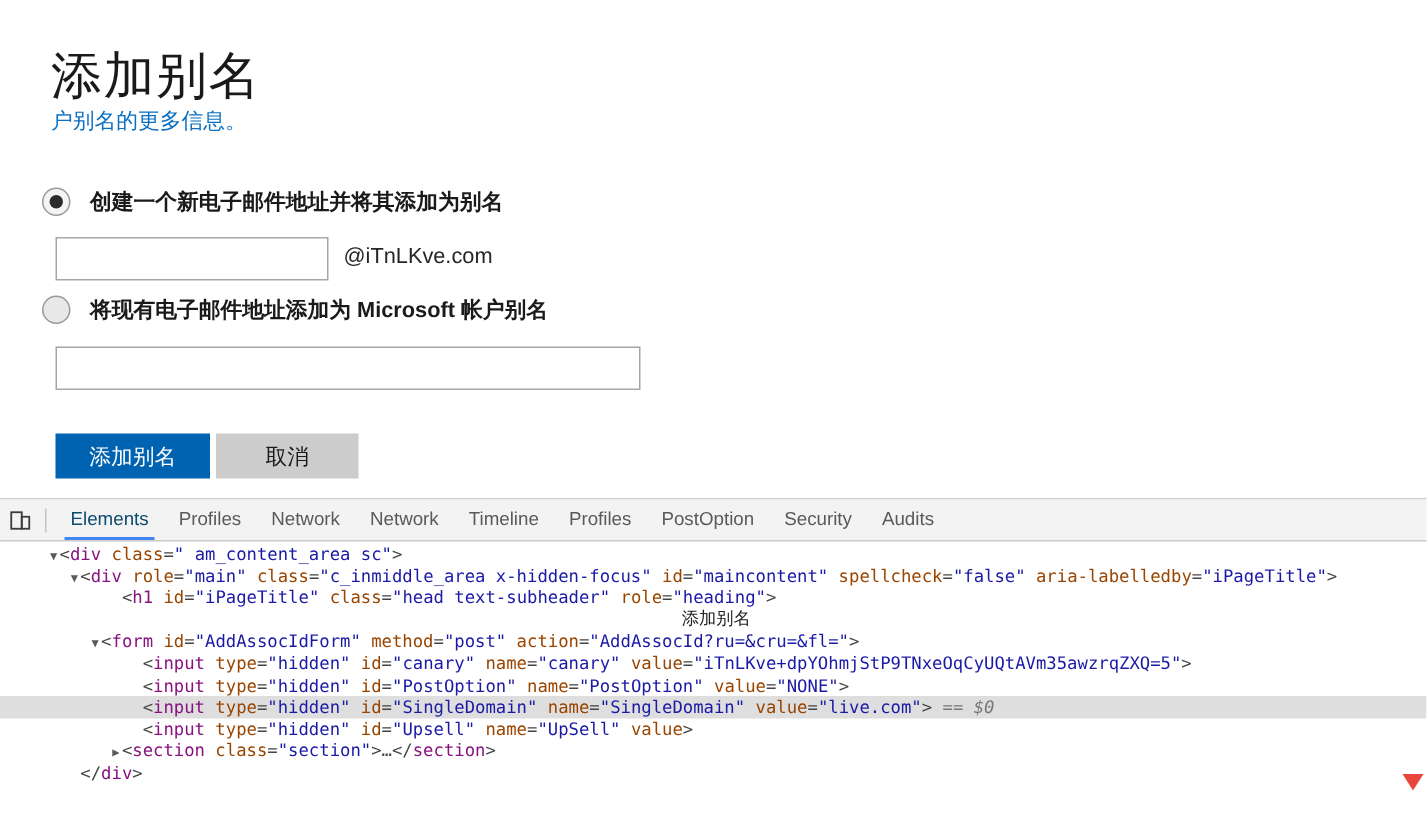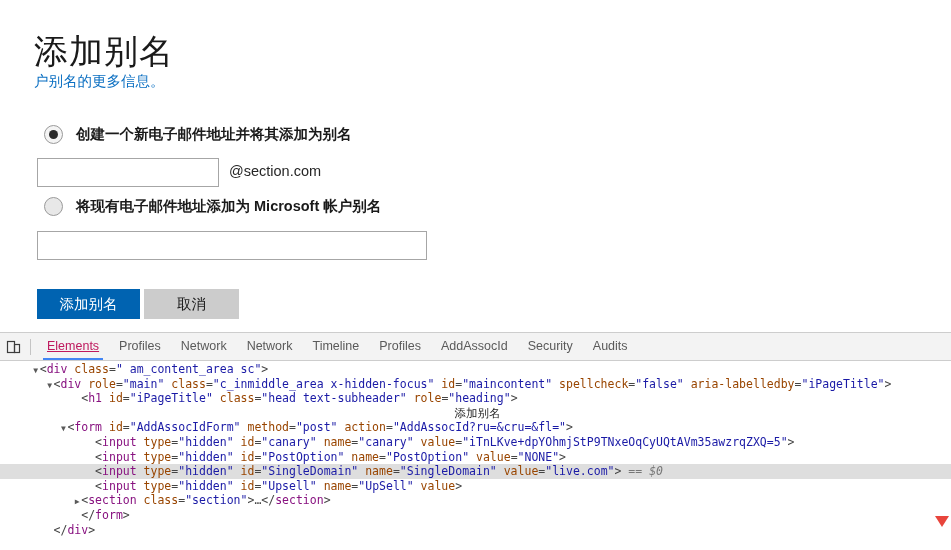--- a/index.html
+++ b/index.html
@@ -43,21 +43,21 @@
   #page-desc .desc-line2 { display: block; }
   .desc-link {
     color: #0b6fc2;
     text-decoration: none;
     cursor: pointer;
   }
 
   
   .radio-row {
     position: absolute;
-    left: 44px;
+    left: 28px;
     display: flex;
     align-items: center;
   }
   #radio-row-new  { top: 125px; }
   #radio-row-existing { top: 197px; }
 
   .radio-outer {
     width: 19px; height: 19px;
     border-radius: 50%;
     background: #e8e8e8;
@@ -158,22 +158,21 @@
     font-size: 12.5px;
     color: #5a5a5a;
     padding: 0 10px;
     height: 27px;
     line-height: 27px;
     cursor: pointer;
     position: relative;
     white-space: nowrap;
   }
   .dt-tab.active {
-    color: #be185d;
-    text-decoration: underline;
+    color: #0c4a6e;
   }
   .dt-tab.active::after {
     content: "";
     position: absolute;
     left: 6px; right: 6px; bottom: 0;
     height: 2px;
     background: #4285f4;
   }
 
   
@@ -237,21 +236,21 @@
   <div id="page-desc">
     <span class="desc-line2 desc-link">户别名的更多信息。</span>
   </div>
 
   <div class="radio-row" id="radio-row-new">
     <span class="radio-outer checked"></span>
     <span class="radio-label">创建一个新电子邮件地址并将其添加为别名</span>
   </div>
 
   <input class="text-input" id="alias-input" type="text" placeholder="" style="">
-  <span id="domain-suffix">@section.com</span>
+  <span id="domain-suffix">@iTnLKve.com</span>
 
   <div class="radio-row" id="radio-row-existing">
     <span class="radio-outer"></span>
     <span class="radio-label">将现有电子邮件地址添加为 Microsoft 帐户别名</span>
   </div>
 
   <input class="text-input" id="existing-input" type="text" placeholder="" style="">
 
   <button class="btn" id="btn-add">添加别名</button>
   <button class="btn" id="btn-cancel">取消</button>
@@ -267,37 +266,36 @@
       </svg>
     </div>
     <div class="toolbar-sep"></div>
     <div id="dt-tabs" style="display:flex;">
         <div class="dt-tab active">Elements</div>
         <div class="dt-tab">Profiles</div>
         <div class="dt-tab">Network</div>
         <div class="dt-tab">Network</div>
         <div class="dt-tab">Timeline</div>
         <div class="dt-tab">Profiles</div>
-        <div class="dt-tab">AddAssocId</div>
+        <div class="dt-tab">PostOption</div>
         <div class="dt-tab">Security</div>
         <div class="dt-tab">Audits</div>
       </div>
   </div>
 
   <div id="dom-tree">
     <div class="dom-line"><span style="white-space: pre;">    </span><span class="arw">▼</span><span class="punc" style="white-space: pre;">&lt;</span><span class="tag" style="white-space: pre;">div</span><span class="attr" style="white-space: pre;"> class</span><span class="punc" style="white-space: pre;">=</span><span class="val" style="white-space: pre;">" am_content_area sc"</span><span class="punc" style="white-space: pre;">&gt;</span></div>
       <div class="dom-line"><span style="white-space: pre;">      </span><span class="arw">▼</span><span class="punc" style="white-space: pre;">&lt;</span><span class="tag" style="white-space: pre;">div</span><span class="attr" style="white-space: pre;"> role</span><span class="punc" style="white-space: pre;">=</span><span class="val" style="white-space: pre;">"main"</span><span class="attr" style="white-space: pre;"> class</span><span class="punc" style="white-space: pre;">=</span><span class="val" style="white-space: pre;">"c_inmiddle_area x-hidden-focus"</span><span class="attr" style="white-space: pre;"> id</span><span class="punc" style="white-space: pre;">=</span><span class="val" style="white-space: pre;">"maincontent"</span><span class="attr" style="white-space: pre;"> spellcheck</span><span class="punc" style="white-space: pre;">=</span><span class="val" style="white-space: pre;">"false"</span><span class="attr" style="white-space: pre;"> aria-labelledby</span><span class="punc" style="white-space: pre;">=</span><span class="val" style="white-space: pre;">"iPageTitle"</span><span class="punc" style="white-space: pre;">&gt;</span></div>
       <div class="dom-line"><span style="white-space: pre;">          </span><span class="arw"></span><span class="punc" style="white-space: pre;">&lt;</span><span class="tag" style="white-space: pre;">h1</span><span class="attr" style="white-space: pre;"> id</span><span class="punc" style="white-space: pre;">=</span><span class="val" style="white-space: pre;">"iPageTitle"</span><span class="attr" style="white-space: pre;"> class</span><span class="punc" style="white-space: pre;">=</span><span class="val" style="white-space: pre;">"head text-subheader"</span><span class="attr" style="white-space: pre;"> role</span><span class="punc" style="white-space: pre;">=</span><span class="val" style="white-space: pre;">"heading"</span><span class="punc" style="white-space: pre;">&gt;</span></div>
       <div class="dom-line">
         <span class="tree-text">添加别名</span>
       </div>
       <div class="dom-line"><span style="white-space: pre;">        </span><span class="arw">▼</span><span class="punc" style="white-space: pre;">&lt;</span><span class="tag" style="white-space: pre;">form</span><span class="attr" style="white-space: pre;"> id</span><span class="punc" style="white-space: pre;">=</span><span class="val" style="white-space: pre;">"AddAssocIdForm"</span><span class="attr" style="white-space: pre;"> method</span><span class="punc" style="white-space: pre;">=</span><span class="val" style="white-space: pre;">"post"</span><span class="attr" style="white-space: pre;"> action</span><span class="punc" style="white-space: pre;">=</span><span class="val" style="white-space: pre;">"AddAssocId?ru=&amp;cru=&amp;fl="</span><span class="punc" style="white-space: pre;">&gt;</span></div>
       <div class="dom-line"><span style="white-space: pre;">            </span><span class="arw"></span><span class="punc" style="white-space: pre;">&lt;</span><span class="tag" style="white-space: pre;">input</span><span class="attr" style="white-space: pre;"> type</span><span class="punc" style="white-space: pre;">=</span><span class="val" style="white-space: pre;">"hidden"</span><span class="attr" style="white-space: pre;"> id</span><span class="punc" style="white-space: pre;">=</span><span class="val" style="white-space: pre;">"canary"</span><span class="attr" style="white-space: pre;"> name</span><span class="punc" style="white-space: pre;">=</span><span class="val" style="white-space: pre;">"canary"</span><span class="attr" style="white-space: pre;"> value</span><span class="punc" style="white-space: pre;">=</span><span class="val" style="white-space: pre;">"iTnLKve+dpYOhmjStP9TNxeOqCyUQtAVm35awzrqZXQ=5"</span><span class="punc" style="white-space: pre;">&gt;</span></div>
       <div class="dom-line"><span style="white-space: pre;">            </span><span class="arw"></span><span class="punc" style="white-space: pre;">&lt;</span><span class="tag" style="white-space: pre;">input</span><span class="attr" style="white-space: pre;"> type</span><span class="punc" style="white-space: pre;">=</span><span class="val" style="white-space: pre;">"hidden"</span><span class="attr" style="white-space: pre;"> id</span><span class="punc" style="white-space: pre;">=</span><span class="val" style="white-space: pre;">"PostOption"</span><span class="attr" style="white-space: pre;"> name</span><span class="punc" style="white-space: pre;">=</span><span class="val" style="white-space: pre;">"PostOption"</span><span class="attr" style="white-space: pre;"> value</span><span class="punc" style="white-space: pre;">=</span><span class="val" style="white-space: pre;">"NONE"</span><span class="punc" style="white-space: pre;">&gt;</span></div>
       <div class="dom-line selected"><span style="white-space: pre;">            </span><span class="arw"></span><span class="punc" style="white-space: pre;">&lt;</span><span class="tag" style="white-space: pre;">input</span><span class="attr" style="white-space: pre;"> type</span><span class="punc" style="white-space: pre;">=</span><span class="val" style="white-space: pre;">"hidden"</span><span class="attr" style="white-space: pre;"> id</span><span class="punc" style="white-space: pre;">=</span><span class="val" style="white-space: pre;">"SingleDomain"</span><span class="attr" style="white-space: pre;"> name</span><span class="punc" style="white-space: pre;">=</span><span class="val" style="white-space: pre;">"SingleDomain"</span><span class="attr" style="white-space: pre;"> value</span><span class="punc" style="white-space: pre;">=</span><span class="val" style="white-space: pre;">"live.com"</span><span class="punc" style="white-space: pre;">&gt;</span><span class="sel0" style="white-space: pre;"> == $0</span></div>
       <div class="dom-line"><span style="white-space: pre;">            </span><span class="arw"></span><span class="punc" style="white-space: pre;">&lt;</span><span class="tag" style="white-space: pre;">input</span><span class="attr" style="white-space: pre;"> type</span><span class="punc" style="white-space: pre;">=</span><span class="val" style="white-space: pre;">"hidden"</span><span class="attr" style="white-space: pre;"> id</span><span class="punc" style="white-space: pre;">=</span><span class="val" style="white-space: pre;">"Upsell"</span><span class="attr" style="white-space: pre;"> name</span><span class="punc" style="white-space: pre;">=</span><span class="val" style="white-space: pre;">"UpSell"</span><span class="attr" style="white-space: pre;"> value</span><span class="punc" style="white-space: pre;">&gt;</span></div>
       <div class="dom-line"><span style="white-space: pre;">          </span><span class="arw">▶</span><span class="punc" style="white-space: pre;">&lt;</span><span class="tag" style="white-space: pre;">section</span><span class="attr" style="white-space: pre;"> class</span><span class="punc" style="white-space: pre;">=</span><span class="val" style="white-space: pre;">"section"</span><span class="punc" style="white-space: pre;">&gt;…&lt;/</span><span class="tag" style="white-space: pre;">section</span><span class="punc" style="white-space: pre;">&gt;</span></div>
-      <div class="dom-line"><span style="white-space: pre;">          </span><span class="arw"></span><span class="punc" style="white-space: pre;">&lt;/</span><span class="tag" style="white-space: pre;">form</span><span class="punc" style="white-space: pre;">&gt;</span></div>
       <div class="dom-line"><span style="white-space: pre;">      </span><span class="arw"></span><span class="punc" style="white-space: pre;">&lt;/</span><span class="tag" style="white-space: pre;">div</span><span class="punc" style="white-space: pre;">&gt;</span></div>
       <div id="tree-caret"></div>
   </div>
 
 </div>
 
 </body></html>

